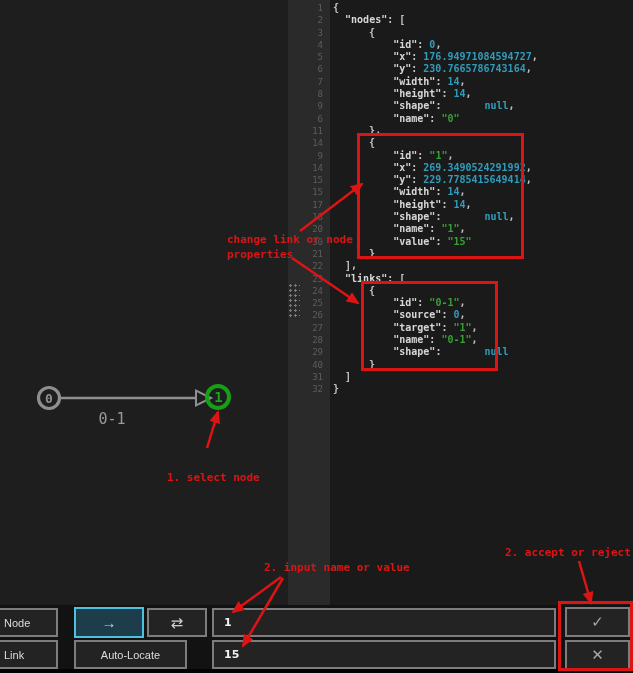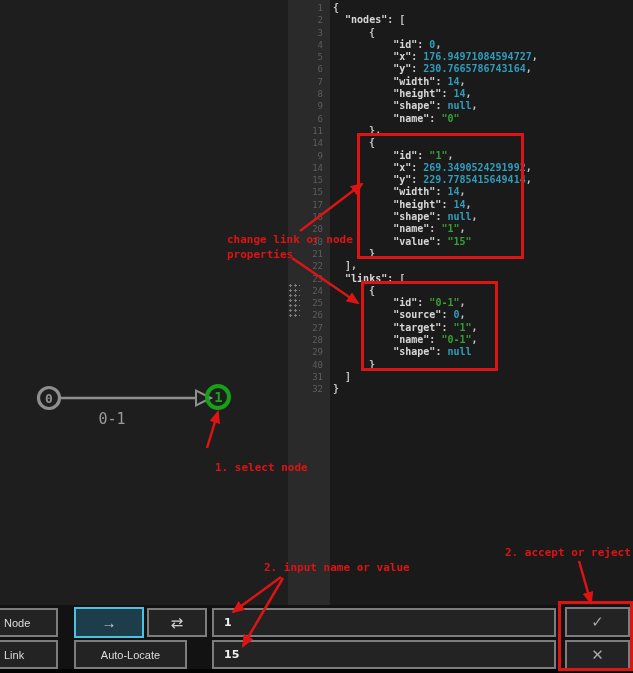--- a/index.html
+++ b/index.html
@@ -16,21 +16,21 @@
         background-image:radial-gradient(#7a7a7a 1px,transparent 1.2px);
         background-size:5px 5px;background-position:1px 1px;}
   .code-panel{position:absolute;left:330px;top:0;width:303px;height:605px;
               background:#1a1a1a;z-index:1;}
   .code-lines{position:absolute;top:2px;left:3px;right:0;}
   .cl{height:12.3px;line-height:12.3px;white-space:pre;
       font-family:"DejaVu Sans Mono",monospace;font-size:10px;font-weight:bold;}
   .tok-p{color:#c3c3c3;}
   .tok-k{color:#d6d6d6;}
   .tok-n{color:#2f9dbd;}
-  .tok-u{color:#2f9dbd;}
+  .tok-u{color:#2f9dbd;margin-left:37px;}
   .tok-s{color:#35a035;}
 
   
   .toolbar{position:absolute;left:0;top:605px;width:633px;height:64px;
            background:#121212;z-index:2;}
   .bottom-strip{position:absolute;left:0;top:669px;width:633px;height:4px;
                 background:#030303;z-index:2;}
   .tbtn{position:absolute;box-sizing:border-box;background:#232323;
         border:2px solid #7d7d7d;color:#dcdcdc;font-size:11px;
         display:flex;align-items:center;justify-content:center;z-index:3;}
@@ -51,21 +51,21 @@
   
   .red-rect{position:absolute;border:3px solid #dd1414;box-sizing:border-box;
             z-index:5;pointer-events:none;}
   .rr-node{left:357px;top:133px;width:167px;height:126px;}
   .rr-link{left:361px;top:281px;width:137px;height:90px;}
   .rr-accept{left:558px;top:601px;width:75px;height:70px;}
   .ann{position:absolute;color:#dd1414;font-family:"DejaVu Sans Mono",monospace;
        font-size:11px;font-weight:bold;white-space:nowrap;z-index:6;pointer-events:none;}
   .ann-props1{left:227px;top:233px;}
   .ann-props2{left:227px;top:248px;}
-  .ann-select{left:167px;top:461px;margin-left:48px;}
+  .ann-select{left:167px;top:471px;}
   .ann-input{left:264px;top:561px;}
   .ann-accept{left:505px;top:546px;}
 
   .overlay-svg{position:absolute;left:0;top:0;width:633px;height:673px;
                z-index:4;pointer-events:none;}
 </style>
 </head>
 <body>
 
 <div class="page">

